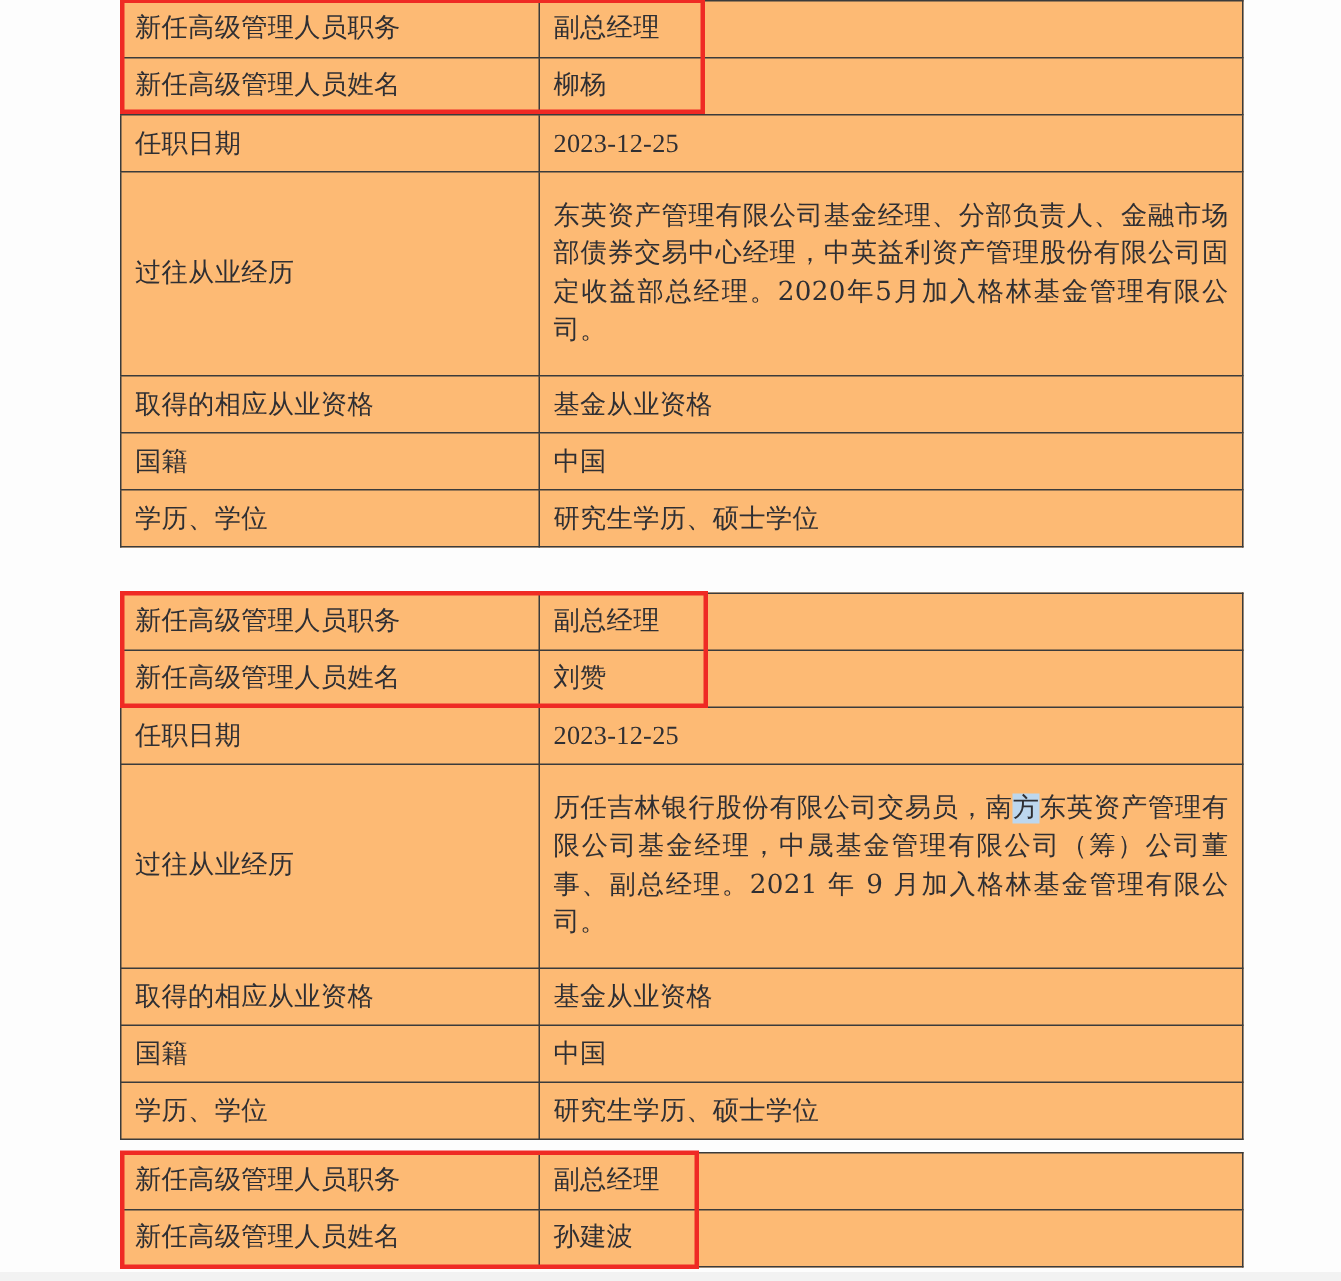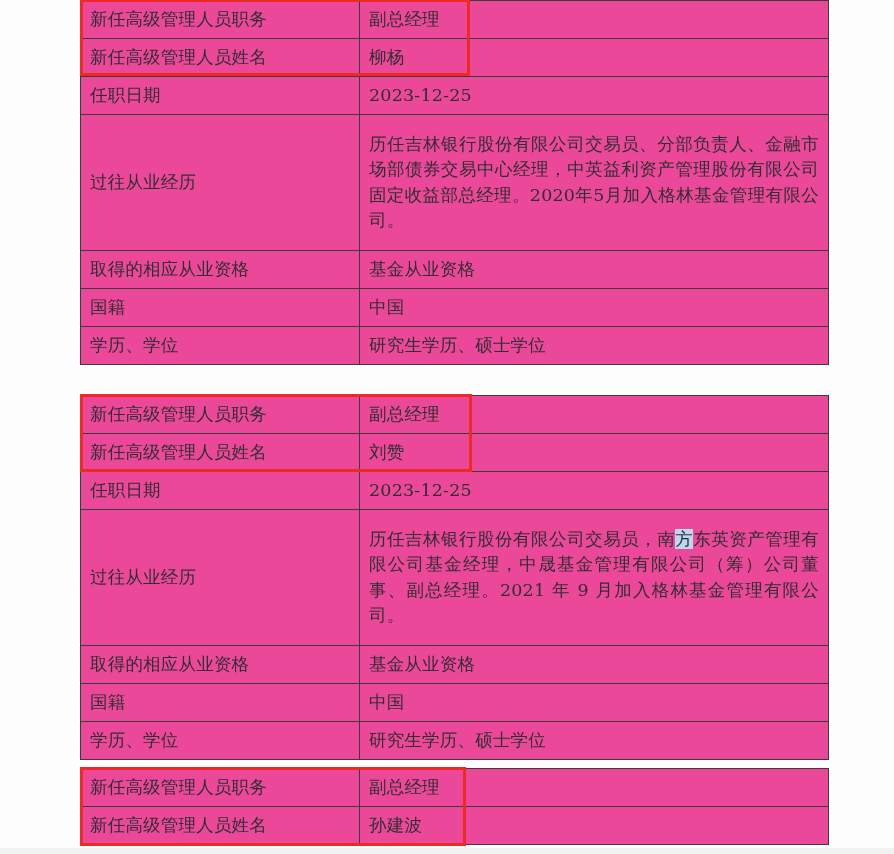--- a/index.html
+++ b/index.html
@@ -23,36 +23,36 @@
     background: #fdfdfd;
   }
 
   
   .doc-table {
     position: absolute;
     left: 80px;
     width: 748px;
     border-collapse: collapse;
     table-layout: fixed;
-    background: #ec4899;
+    background: #fdba74;
   }
   .doc-table td {
     border: 1px solid #3b3b3b;
     padding: 0 9px;
     vertical-align: middle;
     font-size: 17.5px;
     line-height: 1.45;
     color: #2f2f33;
     letter-spacing: 0.2px;
   }
   col.c-label { width: 279px; }
   col.c-value { width: 469px; }
 
   .r-h   { height: 38px; }
-  .r-d   { height: 38px; }
+  .r-d   { height: 38px; font-family: Liberation Serif, serif; }
   .r-exp { height: 136px; }
 
   .exp-cell {
     vertical-align: middle;
     padding-top: 4px;
     padding-bottom: 4px;
     line-height: 1.58;
     text-align: justify;
     text-justify: inter-character;
   }
@@ -115,21 +115,21 @@
         <td class="label-cell">新任高级管理人员姓名</td>
         <td>柳杨</td>
       </tr>
       <tr class="r-d">
         <td class="label-cell">任职日期</td>
         <td class="date-cell">2023-12-25</td>
       </tr>
       <tr class="r-exp">
         <td class="label-cell">过往从业经历</td>
         <td class="exp-cell">
-          <p class="para">历任吉林银行股份有限公司交易员、分部负责人、金融市场部债券交易中心经理，中英益利资产管理股份有限公司固定收益部总经理。2020年5月加入格林基金管理有限公司。</p>
+          <p class="para">东英资产管理有限公司基金经理、分部负责人、金融市场部债券交易中心经理，中英益利资产管理股份有限公司固定收益部总经理。2020年5月加入格林基金管理有限公司。</p>
         </td>
       </tr>
       <tr class="r-d">
         <td class="label-cell">取得的相应从业资格</td>
         <td>基金从业资格</td>
       </tr>
       <tr class="r-d">
         <td class="label-cell">国籍</td>
         <td>中国</td>
       </tr>

